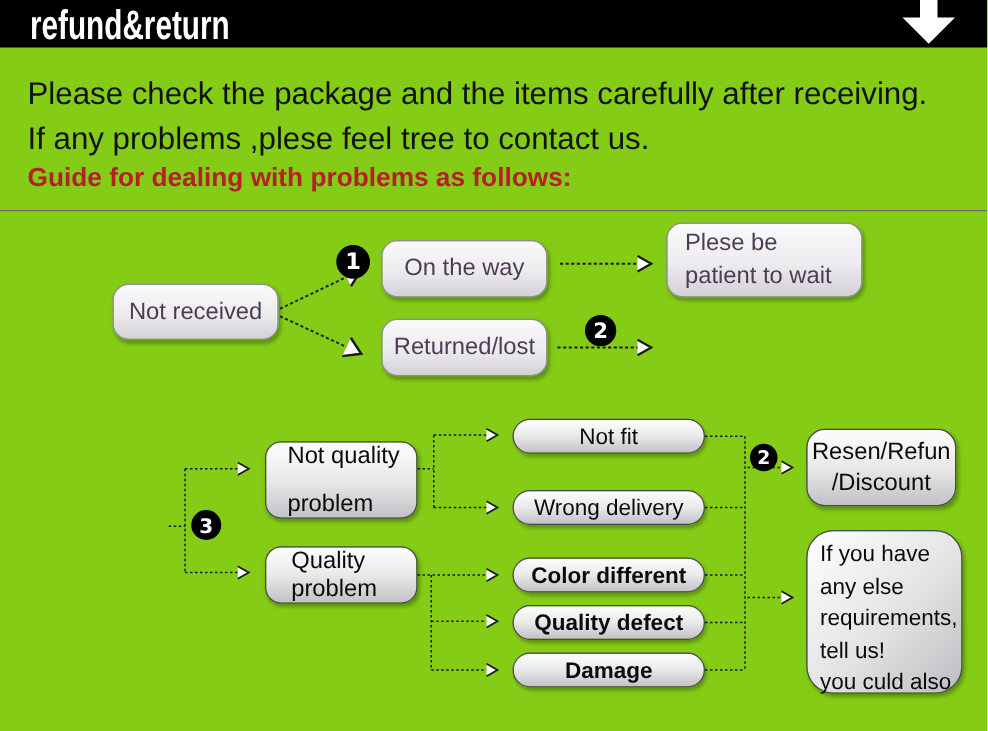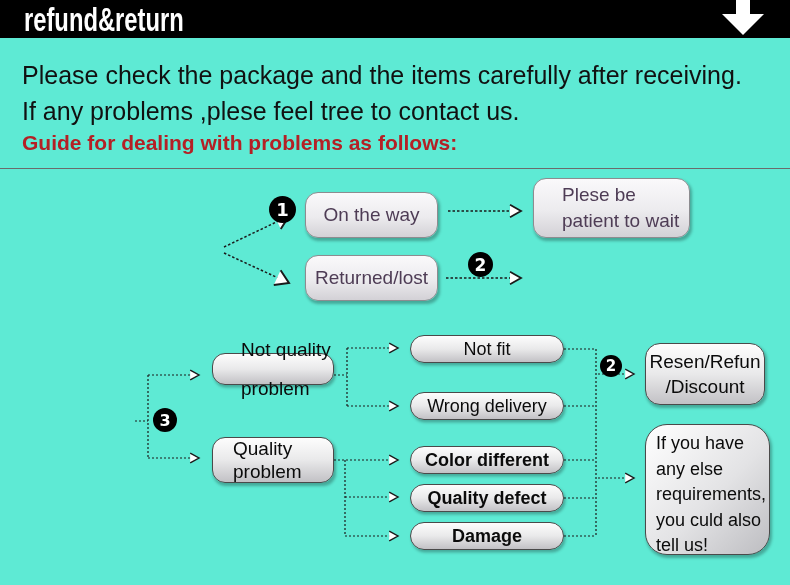--- a/index.html
+++ b/index.html
@@ -1,17 +1,17 @@
 <!DOCTYPE html>
 <html><head>
 <meta charset="utf-8">
 <style>
   html,body{margin:0;padding:0;background:#fff;}
   #canvas{
-    position:relative;width:790px;height:585px;background:#5eead4;
+    position:relative;width:790px;height:585px;background:#84cc16;
     font-family:"Liberation Sans",sans-serif;overflow:hidden;
   }
   
   .banner{position:absolute;left:0;top:0;width:790px;height:38px;background:#000;}
   .banner-title{
     position:absolute;left:24px;top:0;height:38px;line-height:40px;color:#fff;
     font-size:33px;font-weight:700;letter-spacing:0px;white-space:nowrap;
     transform:scaleX(0.72);transform-origin:left center;
   }
   .banner-arrow{position:absolute;left:722px;top:0;width:42px;height:36px;}
@@ -41,25 +41,25 @@
   .n2{
     background:linear-gradient(#fdfdfd 0%,#e9e9ea 50%,#c2c1c5 100%);
     border:1.3px solid #4a4a4a;color:#0b0b0b;font-size:19px;
   }
   .multiline{flex-direction:column;justify-content:center;line-height:24px;}
   .leftalign{align-items:flex-start;text-align:left;}
   
   .nb-notreceived{left:90px;top:227px;width:133px;height:45px;}
   .nb-ontheway{left:305px;top:192px;width:133px;height:46px;}
   .nb-returned{left:305px;top:255px;width:133px;height:46px;}
-  .nb-patient{left:533px;top:178px;width:157px;height:60px;padding-left:28px;line-height:26px;}
+  .nb-patient{left:533px;top:178px;width:157px;height:60px;padding-left:14px;line-height:26px;}
   .nb-refund{left:533px;top:255px;width:133px;height:48px;}
   
   .nb-received{left:13px;top:399px;width:122px;height:45px;}
-  .nb-notquality{left:212px;top:353px;width:122px;height:32px;padding-left:28px;line-height:23px;gap:16px;}
+  .nb-notquality{left:212px;top:353px;width:122px;height:62px;padding-left:17px;line-height:23px;gap:16px;}
   .nb-quality{left:212px;top:437px;width:122px;height:46px;padding-left:20px;line-height:23px;}
   .small{left:410px;width:154px;height:28px;border-radius:14px;font-size:18px;}
   .bold{font-weight:700;}
   .nb-notfit{top:335px;}
   .nb-wrong{top:392px;}
   .nb-colordiff{top:446px;}
   .nb-qualitydefect{top:484px;}
   .nb-damage{top:522px;}
   .nb-resen{left:645px;top:343px;width:120px;height:62px;line-height:25px;border-radius:15px;}
   .nb-note{
@@ -131,20 +131,21 @@
       <path d="M564,406 L596,406"></path>
       <path d="M564,460 L596,460"></path>
       <path d="M564,498 L596,498"></path>
       <path d="M564,536 L596,536"></path>
       <path d="M596,349 L596,536"></path>
       <path d="M598,374 L634,374" marker-end="url(#arw)"></path>
       <path d="M598,478 L634,478" marker-end="url(#arw)"></path>
     </g>
   </svg>
 
+  <div class="node n1 nb-notreceived">Not received</div>
   <div class="badge badge1">1</div>
   <div class="node n1 nb-ontheway">On the way</div>
   <div class="node n1 nb-returned">Returned/lost</div>
   <div class="badge badge2">2</div>
   <div class="node n1 multiline leftalign nb-patient">
     <span>Plese be</span>
     <span>patient to wait</span>
   </div>
 
   <div class="badge badge3">3</div>
@@ -166,17 +167,17 @@
   <div class="badge badge2b">2</div>
   <div class="node n2 multiline nb-resen">
     <span>Resen/Refun</span>
     <span>/Discount</span>
   </div>
 
   <div class="node n2 nb-note leftalign" style="display:block;">
     <span>If you have</span>
     <span>any else</span>
     <span>requirements,</span>
+    <span>tell us!</span>
     <span>you culd also</span>
-    <span>tell us!</span>
   </div>
 
 </div>
 
 </body></html>

